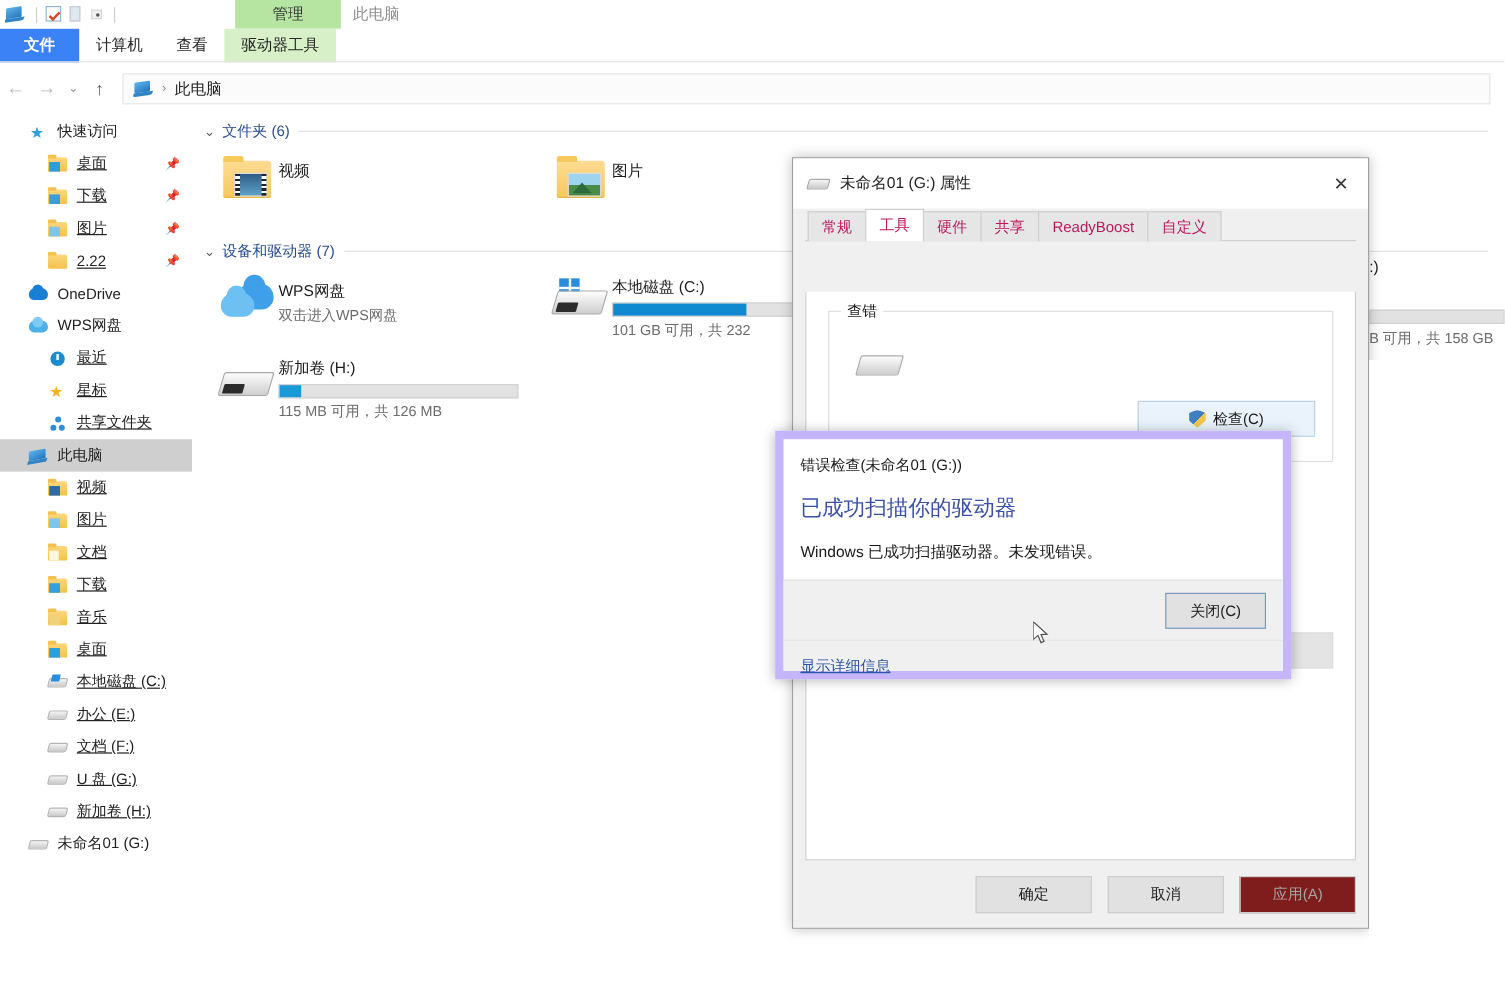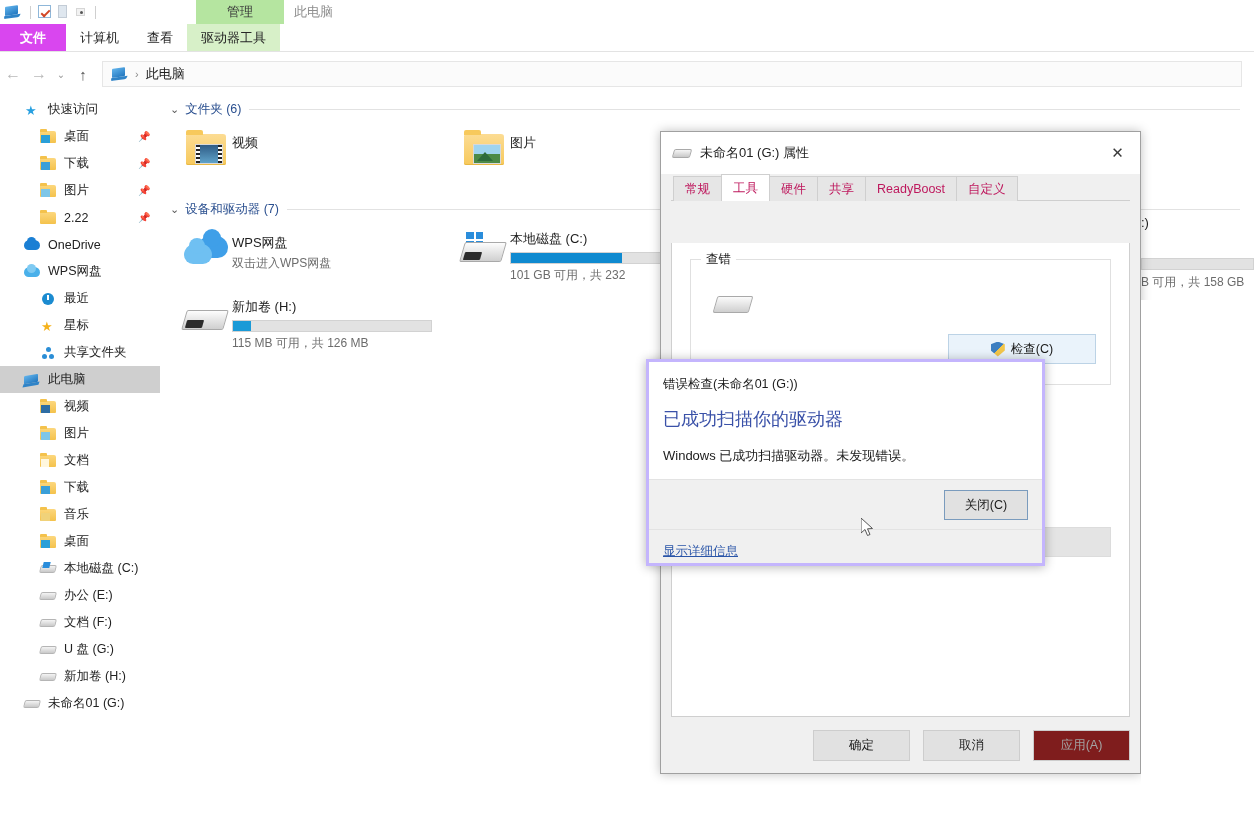--- a/index.html
+++ b/index.html
@@ -35,37 +35,37 @@
 
   
   .ctx-band { position:absolute; left:196px; top:0; width:88px; height:24px; background:#b5e5a0; }
   .ctx-label { position:absolute; left:196px; top:0; width:88px; height:24px; display:flex; align-items:center; justify-content:center; font-size:13px; color:#3a3a3a; }
   .win-title { position:absolute; left:294px; top:0; height:24px; display:flex; align-items:center; font-size:13px; color:#8e8e8e; }
 
   
   .ribbon-tabs { position:absolute; left:0; top:24px; width:1254px; height:28px; background:#ffffff; display:flex; align-items:stretch; }
   .ribbon-tabs:after { content:""; position:absolute; left:0; bottom:0; width:1254px; height:1px; background:#e3e3e3; }
   .rtab { display:flex; align-items:center; justify-content:center; font-size:13px; color:#262626; padding:0 14px; height:28px; }
-  .rtab.file { background:#d946ef; color:#fff; font-weight:bold; width:66px; padding:0; }
+  .rtab.file { background:#3b82f6; color:#fff; font-weight:bold; width:66px; padding:0; }
   .rtab.ctxsel { background:#d7f0c8; }
 
   
   .addrbar { position:absolute; left:0; top:55px; width:1254px; height:38px; background:#fff; display:flex; align-items:center; }
   .navbtn { width:26px; height:26px; display:flex; align-items:center; justify-content:center; color:#b8b8b8; font-size:16px; }
   .navbtn.up { color:#555; font-size:15px; }
   .navbtn.drop { font-size:10px; color:#999; width:18px;}
   .addrbox { margin-left:6px; flex:1; height:26px; margin-right:12px; background:#fbfbfb; border:1px solid #e6e6e6; display:flex; align-items:center; padding-left:8px; }
   .addrbox .mini-monitor { position:relative; width:18px; height:16px; margin-right:4px;}
   .crumb-sep { color:#8b8b8b; font-size:11px; margin:0 7px 0 2px; }
   .crumb { font-size:13px; color:#222; }
 
   
   .navpane { position:absolute; left:0; top:96px; width:160px; height:737px; background:#fff; overflow:hidden; }
   .nav-item { height:27px; display:flex; align-items:center; font-size:12.5px; color:#222; padding-left:24px; position:relative; white-space:nowrap; }
-  .nav-item.indent1 { padding-left:40px; }
+  .nav-item.indent1 { padding-left:40px;text-decoration:underline; }
   .nav-item.selected { background:#cfcfcf; }
   .nav-item .pin { position:absolute; right:12px; top:8px; width:10px; height:10px; color:#9a9a9a; font-size:10px; }
   .nav-ico { width:17px; height:16px; margin-right:7px; position:relative; flex:0 0 auto; }
 
   
   .ic-folder { position:absolute; left:0; top:2px; width:16px; height:12px; background:linear-gradient(180deg,#fcd77d,#f4c24c); border-radius:1px 2px 1px 1px; }
   .ic-folder:before { content:""; position:absolute; left:0; top:-2px; width:7px; height:3px; background:#f4c24c; border-radius:1px 1px 0 0; }
   .ic-folder .tab2 { position:absolute; left:1px; top:4px; width:9px; height:8px; background:#2a9fd8; }
   .ic-folder.dl .tab2 { background:#3a9fd8; }
   .ic-folder.pic .tab2 { background:#7ec6e8; }
@@ -161,22 +161,22 @@
 
   .props-actions { position:absolute; right:10px; bottom:12px; display:flex; }
   .pbtn { width:97px; height:31px; background:#e1e1e1; border:1px solid #cdcdcd; font-size:12.5px; color:#1b1b1b; display:flex; align-items:center; justify-content:center; margin-left:13px; }
   .pbtn.disabled { color:#a3a3a3; background:#7f1d1d; }
 
   .ghost-legend { position:absolute; left:28px; top:215px; font-size:12.5px; color:#6a6a6a; }
   .ghost-btn { position:absolute; right:18px; top:284px; width:148px; height:30px; background:#e4e4e4; border:1px solid #dcdcdc; }
 
   
   .errdlg {
-    position:absolute; left:646px; top:359px; width:399px; height:207px;
-    background:#fff; border:3px solid #c4b5fd; box-shadow:0 1px 10px rgba(0,0,0,.30);
+    position:absolute; left:646px; top:359px; width:430px; height:207px;
+    background:#fff; border:7px solid #c4b5fd; box-shadow:0 1px 10px rgba(0,0,0,.30);
   }
   .err-head { font-size:12.5px; color:#1b1b1b; padding:14px 0 0 14px; }
   .err-h1 { font-size:18px; color:#3a51a8; padding:14px 0 0 14px; font-weight:normal; }
   .err-msg { font-size:13px; color:#1b1b1b; padding:16px 0 0 14px; }
   .err-btnband { position:absolute; left:0; right:0; top:117px; height:50px; background:#f0f0f0; border-top:1px solid #e3e3e3; }
   .err-close { position:absolute; right:14px; top:10px; width:84px; height:30px; background:#e1e1e1; border:1px solid #7a9bbd; font-size:12.5px; display:flex; align-items:center; justify-content:center; color:#1b1b1b; }
   .err-foot { position:absolute; left:0; right:0; top:167px; bottom:0; background:#f0f0f0; border-top:1px solid #e3e3e3;padding-left:15px; }
   .err-link { position:absolute; left:14px; top:13px; font-size:12.5px; color:#2a55a8; text-decoration:underline; }
 
   .cursor { position:absolute; left:861px; top:518px; width:14px; height:20px; }

